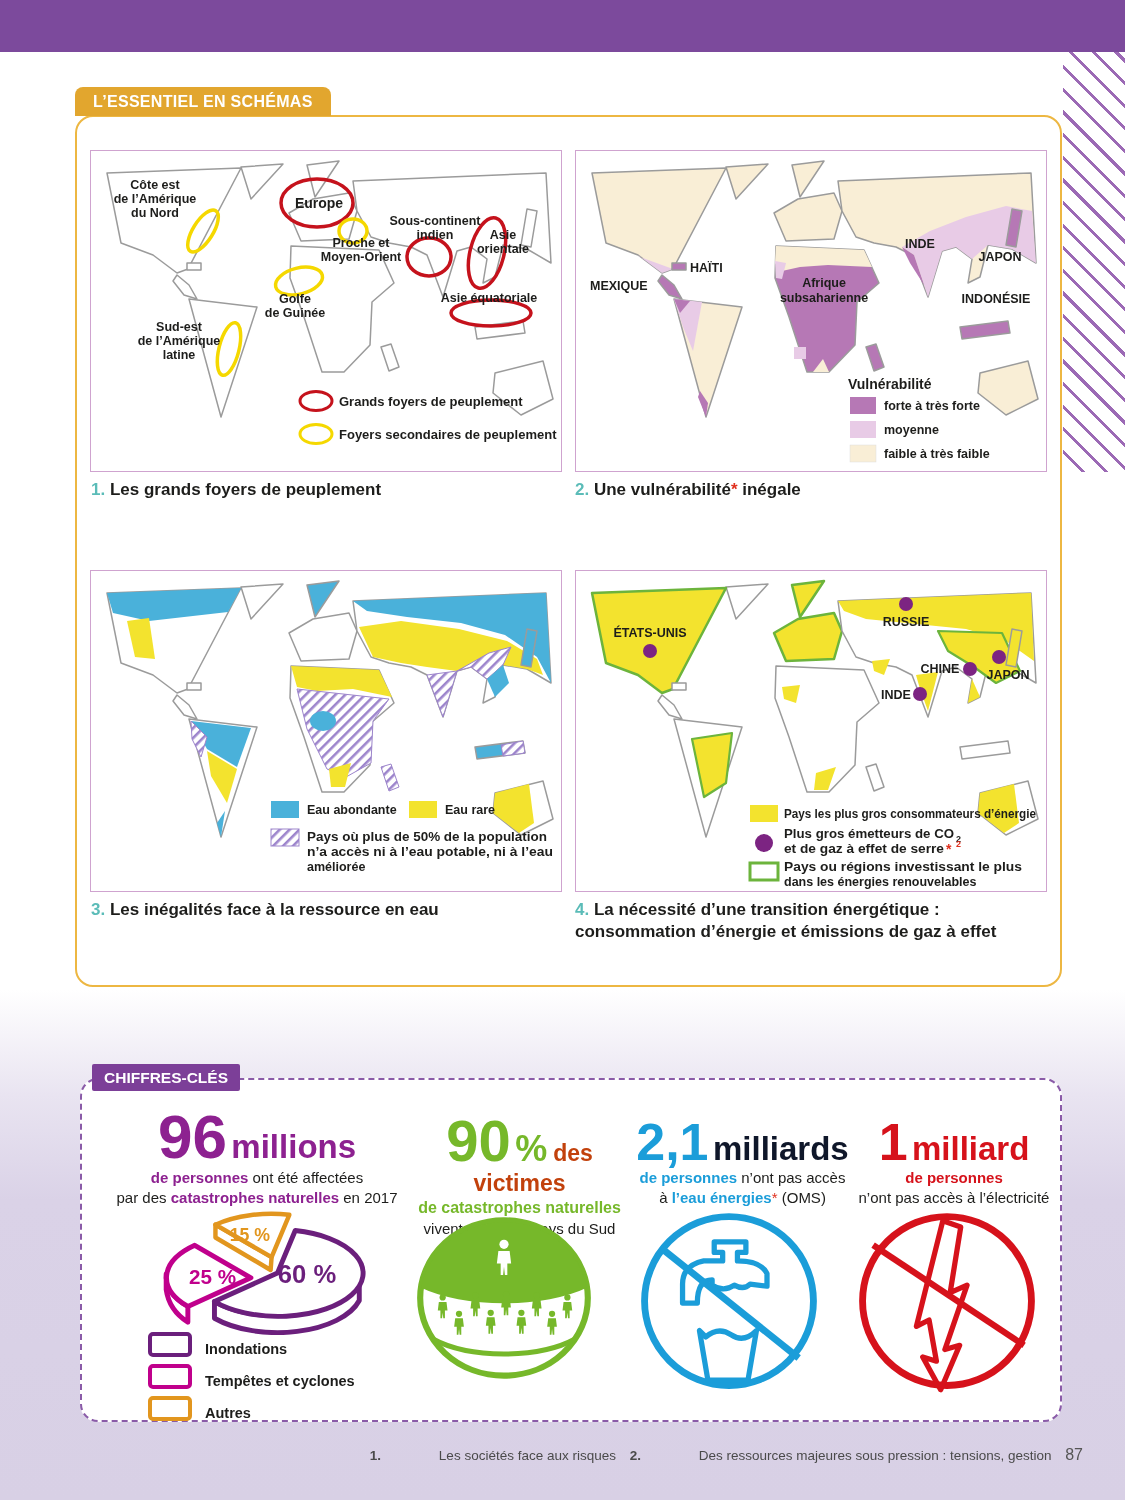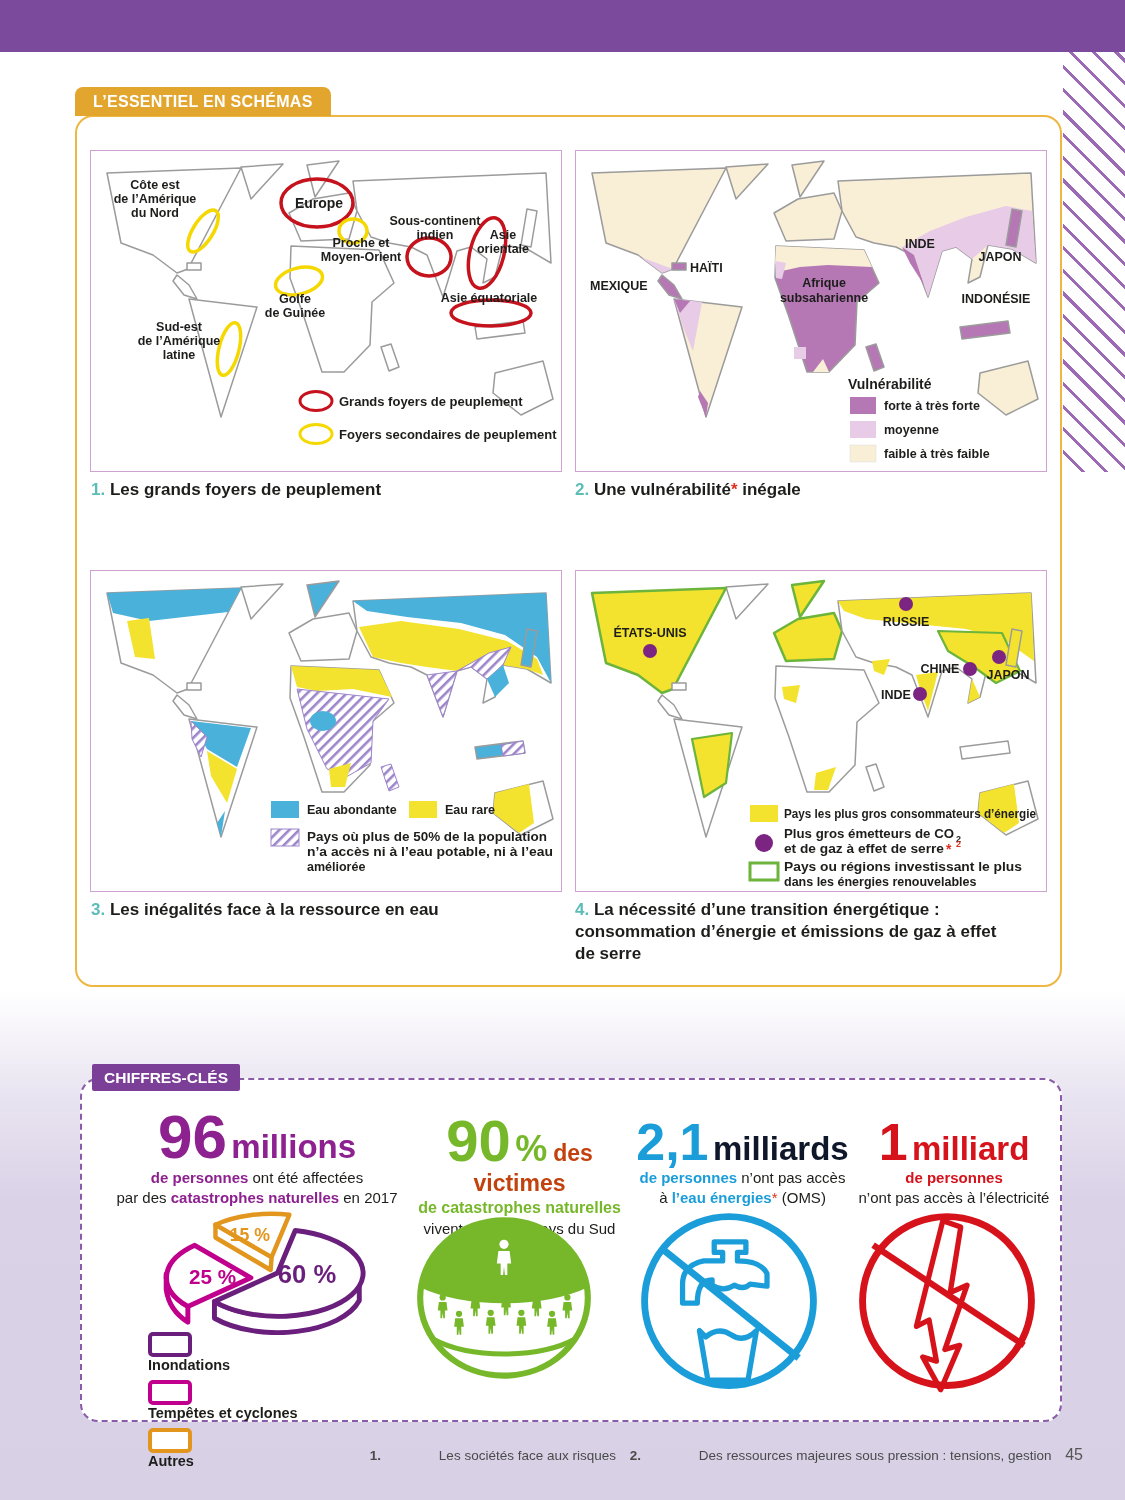--- a/index.html
+++ b/index.html
@@ -51,21 +51,21 @@
   .stat .unit{font-weight:bold;font-size:33px;}
   .s1 .unit{color:#8d2190}.s3 .unit{color:#0f172a}.s4 .unit{color:#d6121b}
   .s2 .pct{font-weight:bold;font-size:36px;color:#76b82a}
   .s2 .side{font-weight:bold;font-size:23px;color:#c2410c;margin-left:6px}
   .stat-line{font-size:15px;color:#1d1d1b;line-height:1.35;}
   .s2 .g{color:#76b82a;font-weight:bold;font-size:16px}
   .cpurple{color:#8d2190;font-weight:bold}.cblue{color:#1b9dd9;font-weight:bold}
   .cred{color:#d6121b;font-weight:bold}
   .pie-wrap{position:absolute;left:30px;top:122px;width:266px;}
   .pie-legend{position:absolute;left:66px;top:252px;}
-  .pl-row{display:flex;align-items:flex-start;margin-bottom:7px;flex-direction:column;}
+  .pl-row{display:flex;align-items:flex-end;margin-bottom:7px;}
   .pl-swatch{width:36px;height:17px;border-radius:5px;background:#fff;margin-right:13px;flex:none;}
   .sw-purple{border:4px solid #6b1f7c}.sw-magenta{border:4px solid #c0008c}.sw-orange{border:4px solid #e2961e}
   .pl-label{font-size:14.5px;font-weight:bold;color:#1d1d1b;}
   .icon{position:absolute;}
   .ic2{left:330px;top:128px}.ic3{left:552px;top:126px}.ic4{left:770px;top:126px}
   .footer{position:absolute;right:42px;top:1446px;font-size:13.5px;color:#4a4a4a;font-weight:bold;}
   .footer .seg{margin-left:6px;font-weight:normal;font-family:"Liberation Sans",sans-serif;color:#4a4a4a;padding-left:48px;}
   .footer .pagenum{font-size:16px;margin-left:10px;color:#555;font-weight:normal;}
 </style>
 </head>
@@ -297,21 +297,20 @@
     </div>
     <div class="map-caption cap2">
       <span class="cnum">2.</span><span> Une vulnérabilité</span><span class="ast">*</span><span> inégale</span>
     </div>
     <div class="map-caption cap3">
       <span class="cnum">3.</span><span> Les inégalités face à la ressource en eau</span>
     </div>
     <div class="map-caption cap4">
       <div><span class="cnum">4.</span><span> La nécessité d’une transition énergétique :</span></div>
       <div>consommation d’énergie et émissions de gaz à effet</div>
-      <div>de serre</div>
     </div>
   </div>
 
   <div class="chiffres-tab">CHIFFRES-CLÉS</div>
   <div class="chiffres-box">
 
     <div class="stat s1">
       <div class="stat-num"><span class="bignum">96</span> <span class="unit">millions</span></div>
       <div class="stat-line"><span class="cpurple">de personnes</span><span> ont été affectées</span></div>
       <div class="stat-line"><span>par des </span><span class="cpurple">catastrophes naturelles</span><span> en 2017</span></div>
@@ -404,16 +403,16 @@
         <line x1="20" y1="37" x2="163" y2="132" stroke="#d6121b" stroke-width="6"></line>
       </svg>
     </div>
   </div>
 
   <div class="footer">
     <b>1.</b>
     <span class="seg">Les sociétés face aux risques</span>
     <b style="margin-left:10px">2.</b>
     <span class="seg">Des ressources majeures sous pression : tensions, gestion</span>
-    <span class="pagenum">45</span>
+    <span class="pagenum">87</span>
   </div>
 
 </div>
 
 </body></html>

